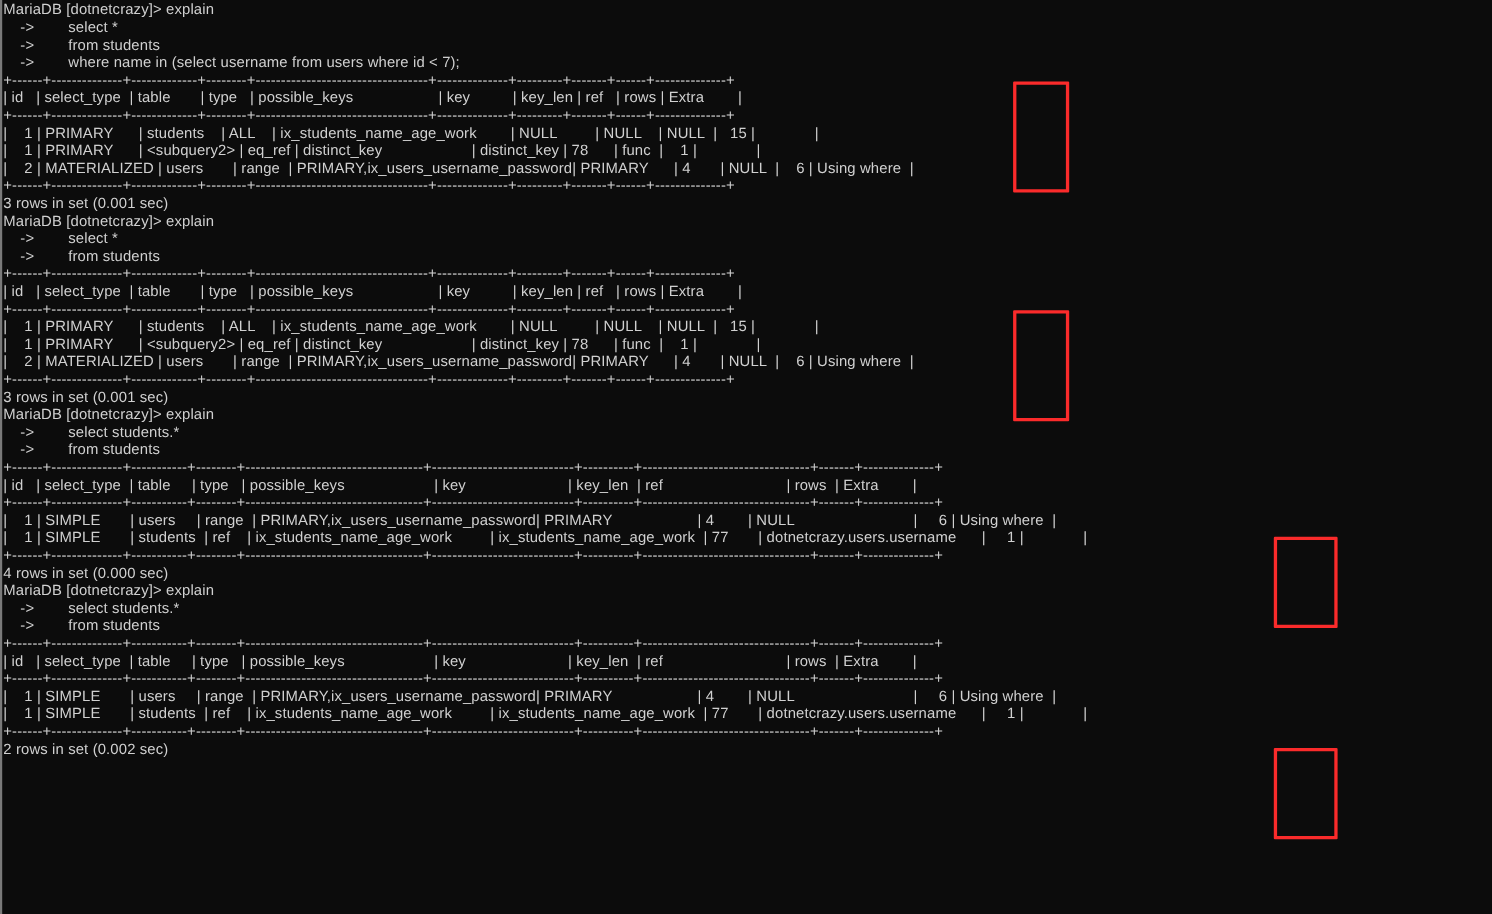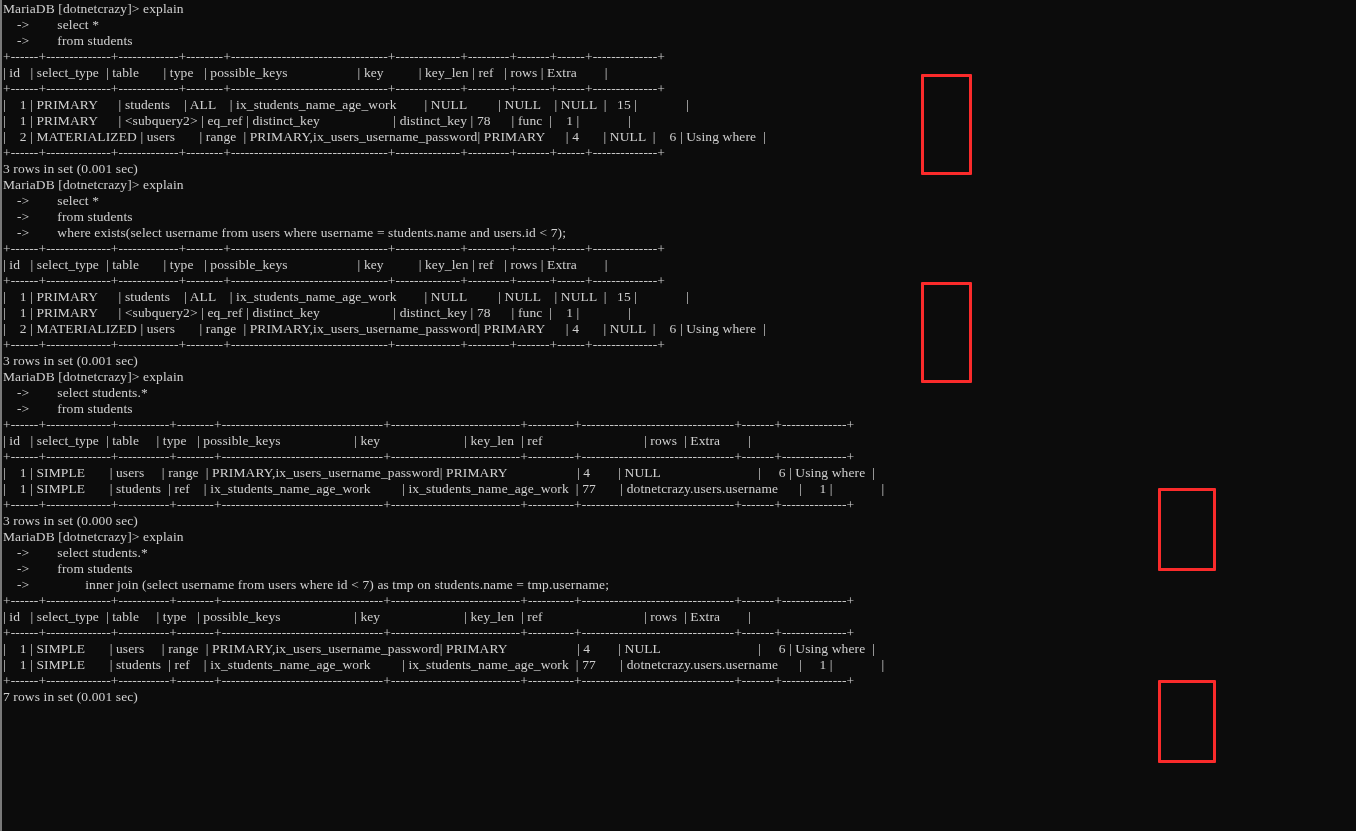--- a/index.html
+++ b/index.html
@@ -29,21 +29,21 @@
   
   #win-edge {
     position: absolute;
     left: 0; top: 0;
     width: 2px; height: 831px;
     background: #7a7a7a;
   }
   pre.term-line {
     margin: 0;
     padding: 0 0 0 3px;
-    font-family: Liberation Serif, serif;
+    font-family: Liberation Sans, sans-serif;
     font-size: 13.5px;
     line-height: 16px;
     color: #d0d0d0;
     white-space: pre;
     letter-spacing: 0.12px;
   }
   .screen-rows {
     position: absolute;
     left: 0;
     top: 1px;
@@ -67,64 +67,63 @@
 </style>
 </head>
 <body>
 
 <div id="terminal">
   <div id="win-edge"></div>
   <div class="screen-rows" id="screen-rows">
       <pre class="term-line">MariaDB [dotnetcrazy]&gt; explain</pre>
       <pre class="term-line">    -&gt;        select *</pre>
       <pre class="term-line">    -&gt;        from students</pre>
+      <pre class="term-line">    -&gt;        where name in (select username from users where id &lt; 7);</pre>
       <pre class="term-line">+------+--------------+-------------+--------+----------------------------------+--------------+---------+-------+------+--------------+</pre>
       <pre class="term-line">| id   | select_type  | table       | type   | possible_keys                    | key          | key_len | ref   | rows | Extra        |</pre>
       <pre class="term-line">+------+--------------+-------------+--------+----------------------------------+--------------+---------+-------+------+--------------+</pre>
       <pre class="term-line">|    1 | PRIMARY      | students    | ALL    | ix_students_name_age_work        | NULL         | NULL    | NULL  |   15 |              |</pre>
       <pre class="term-line">|    1 | PRIMARY      | &lt;subquery2&gt; | eq_ref | distinct_key                     | distinct_key | 78      | func  |    1 |              |</pre>
       <pre class="term-line">|    2 | MATERIALIZED | users       | range  | PRIMARY,ix_users_username_password| PRIMARY      | 4       | NULL  |    6 | Using where  |</pre>
       <pre class="term-line">+------+--------------+-------------+--------+----------------------------------+--------------+---------+-------+------+--------------+</pre>
       <pre class="term-line">3 rows in set (0.001 sec)</pre>
       <pre class="term-line"></pre>
       <pre class="term-line">MariaDB [dotnetcrazy]&gt; explain</pre>
       <pre class="term-line">    -&gt;        select *</pre>
       <pre class="term-line">    -&gt;        from students</pre>
-      <pre class="term-line">    -&gt;        where exists(select username from users where username = students.name and users.id &lt; 7);</pre>
       <pre class="term-line">+------+--------------+-------------+--------+----------------------------------+--------------+---------+-------+------+--------------+</pre>
       <pre class="term-line">| id   | select_type  | table       | type   | possible_keys                    | key          | key_len | ref   | rows | Extra        |</pre>
       <pre class="term-line">+------+--------------+-------------+--------+----------------------------------+--------------+---------+-------+------+--------------+</pre>
       <pre class="term-line">|    1 | PRIMARY      | students    | ALL    | ix_students_name_age_work        | NULL         | NULL    | NULL  |   15 |              |</pre>
       <pre class="term-line">|    1 | PRIMARY      | &lt;subquery2&gt; | eq_ref | distinct_key                     | distinct_key | 78      | func  |    1 |              |</pre>
       <pre class="term-line">|    2 | MATERIALIZED | users       | range  | PRIMARY,ix_users_username_password| PRIMARY      | 4       | NULL  |    6 | Using where  |</pre>
       <pre class="term-line">+------+--------------+-------------+--------+----------------------------------+--------------+---------+-------+------+--------------+</pre>
       <pre class="term-line">3 rows in set (0.001 sec)</pre>
       <pre class="term-line"></pre>
       <pre class="term-line">MariaDB [dotnetcrazy]&gt; explain</pre>
       <pre class="term-line">    -&gt;        select students.*</pre>
       <pre class="term-line">    -&gt;        from students</pre>
       <pre class="term-line">+------+--------------+-----------+--------+-----------------------------------+----------------------------+----------+---------------------------------+-------+--------------+</pre>
       <pre class="term-line">| id   | select_type  | table     | type   | possible_keys                     | key                        | key_len  | ref                             | rows  | Extra        |</pre>
       <pre class="term-line">+------+--------------+-----------+--------+-----------------------------------+----------------------------+----------+---------------------------------+-------+--------------+</pre>
       <pre class="term-line">|    1 | SIMPLE       | users     | range  | PRIMARY,ix_users_username_password| PRIMARY                    | 4        | NULL                            |     6 | Using where  |</pre>
       <pre class="term-line">|    1 | SIMPLE       | students  | ref    | ix_students_name_age_work         | ix_students_name_age_work  | 77       | dotnetcrazy.users.username      |     1 |              |</pre>
       <pre class="term-line">+------+--------------+-----------+--------+-----------------------------------+----------------------------+----------+---------------------------------+-------+--------------+</pre>
-      <pre class="term-line">3 rows in set (0.000 sec)</pre>
+      <pre class="term-line">4 rows in set (0.000 sec)</pre>
       <pre class="term-line"></pre>
       <pre class="term-line">MariaDB [dotnetcrazy]&gt; explain</pre>
       <pre class="term-line">    -&gt;        select students.*</pre>
       <pre class="term-line">    -&gt;        from students</pre>
-      <pre class="term-line">    -&gt;                inner join (select username from users where id &lt; 7) as tmp on students.name = tmp.username;</pre>
       <pre class="term-line">+------+--------------+-----------+--------+-----------------------------------+----------------------------+----------+---------------------------------+-------+--------------+</pre>
       <pre class="term-line">| id   | select_type  | table     | type   | possible_keys                     | key                        | key_len  | ref                             | rows  | Extra        |</pre>
       <pre class="term-line">+------+--------------+-----------+--------+-----------------------------------+----------------------------+----------+---------------------------------+-------+--------------+</pre>
       <pre class="term-line">|    1 | SIMPLE       | users     | range  | PRIMARY,ix_users_username_password| PRIMARY                    | 4        | NULL                            |     6 | Using where  |</pre>
       <pre class="term-line">|    1 | SIMPLE       | students  | ref    | ix_students_name_age_work         | ix_students_name_age_work  | 77       | dotnetcrazy.users.username      |     1 |              |</pre>
       <pre class="term-line">+------+--------------+-----------+--------+-----------------------------------+----------------------------+----------+---------------------------------+-------+--------------+</pre>
-      <pre class="term-line">7 rows in set (0.001 sec)</pre>
+      <pre class="term-line">2 rows in set (0.002 sec)</pre>
       <pre class="term-line"></pre>
     </div>
   <div id="annotation-layer">
       <div class="redbox" style="left: 921px; top: 74px; width: 51px; height: 101px; border-color: rgb(251, 43, 43);"></div>
       <div class="redbox" style="left: 921px; top: 282px; width: 51px; height: 101px; border-color: rgb(251, 43, 43);"></div>
       <div class="redbox" style="left: 1158px; top: 488px; width: 58px; height: 83px; border-color: rgb(251, 43, 43);"></div>
       <div class="redbox" style="left: 1158px; top: 680px; width: 58px; height: 83px; border-color: rgb(251, 43, 43);"></div>
     </div>
 </div>
 

